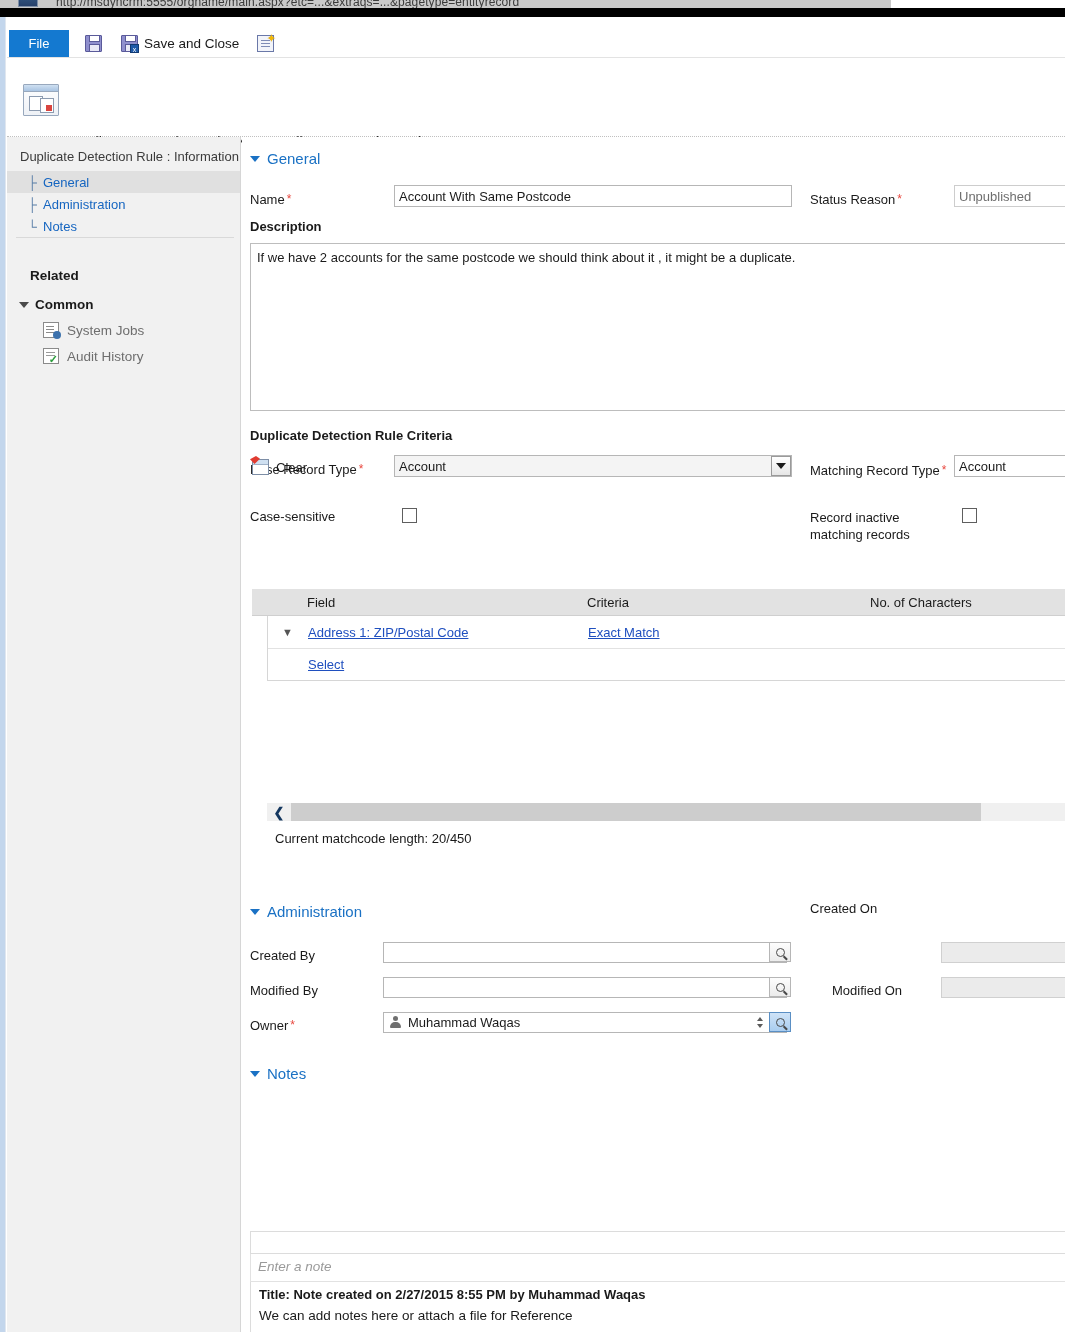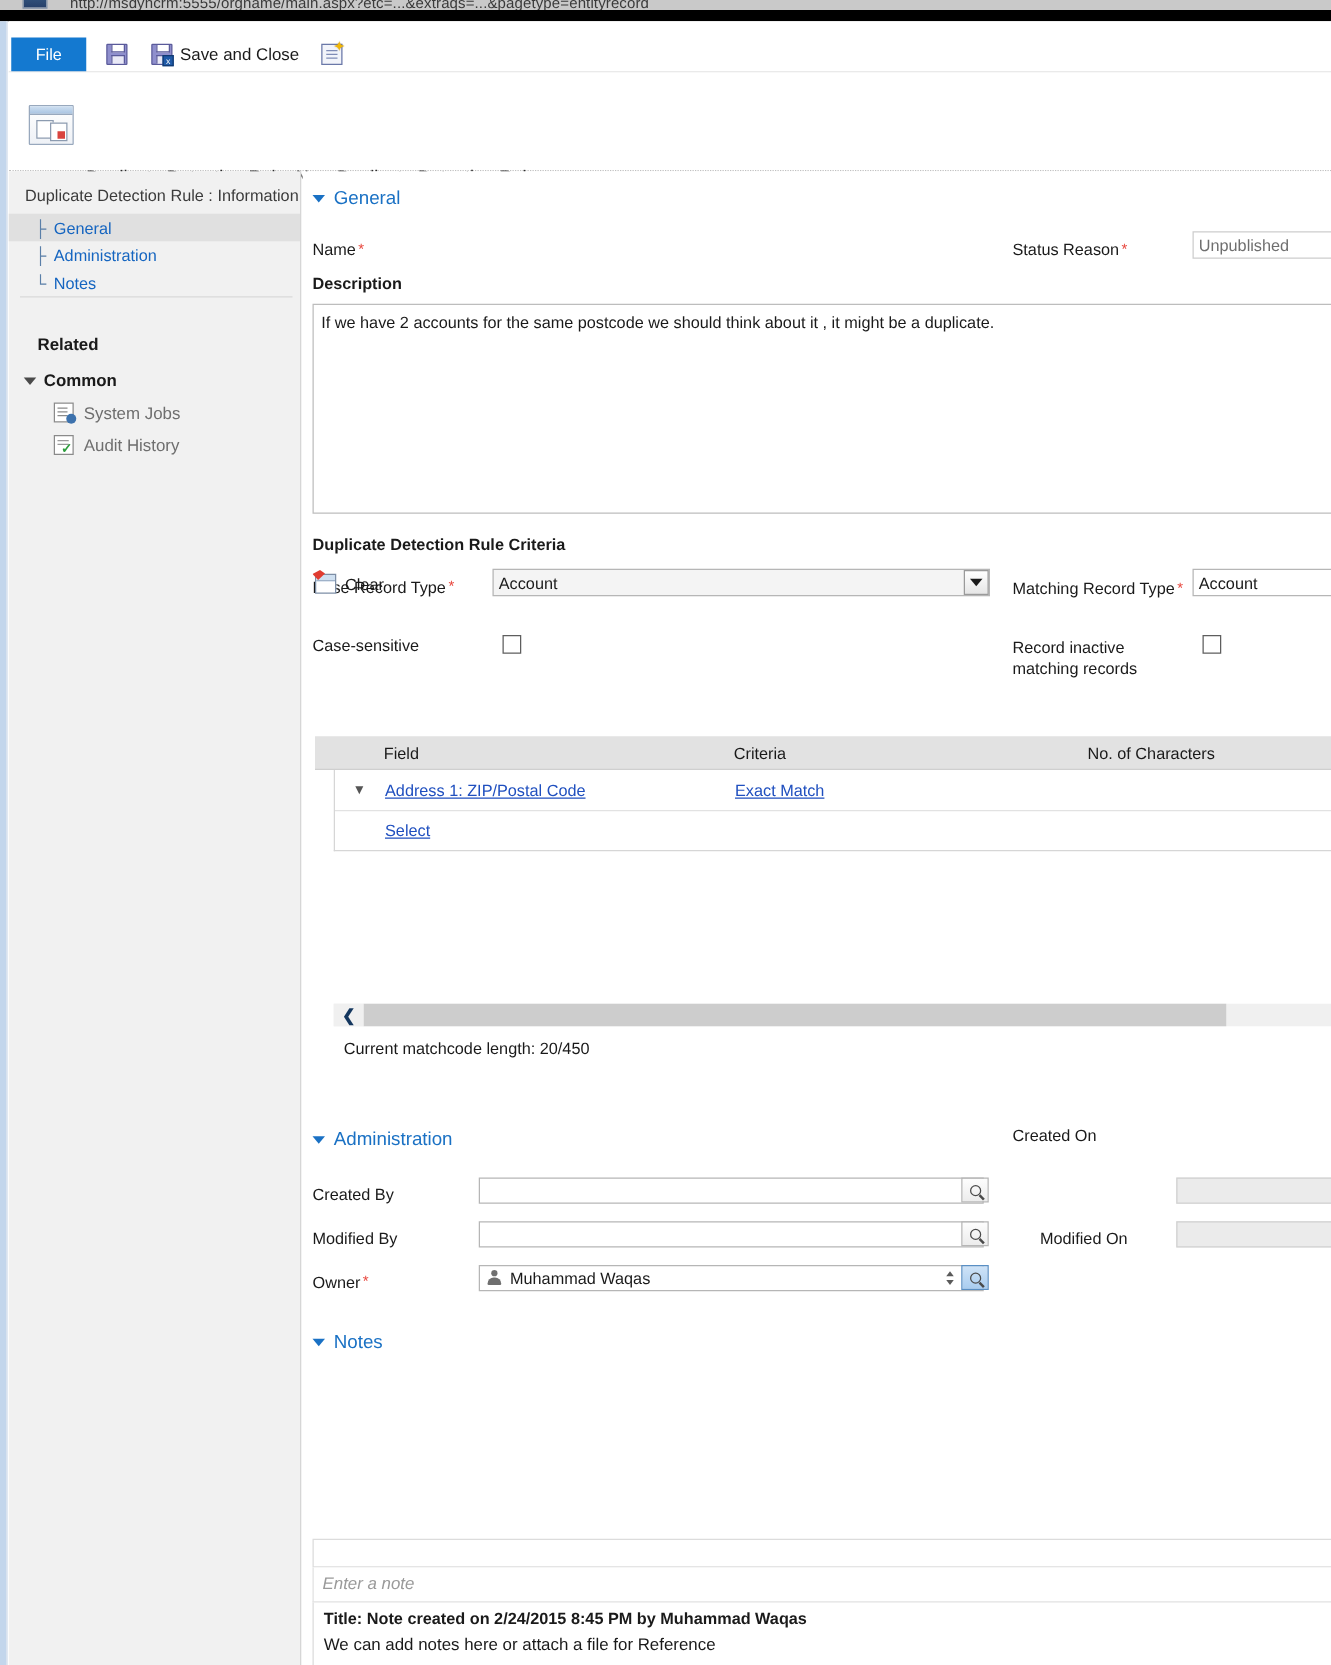--- a/index.html
+++ b/index.html
@@ -14,21 +14,21 @@
     font-family: "Liberation Sans", sans-serif;
     font-size: 13px;
     color: #1a1a1a;
     position: relative;
   }
 
   
   #browser-sliver {
     position: absolute;
     top: 0; left: 0;
-    width: 1065px;
+    width: 891px;
     height: 8px;
     background: #c9c9c9;
     overflow: hidden;
   }
   #browser-sliver .addr-text {
     position: absolute;
     left: 56px;
     top: -5px;
     font-size: 12px;
     color: #3a3a3a;
@@ -744,20 +744,21 @@
 <div id="main">
 
   <div class="section-head" style="left:8px; top:13px;">
     <span class="tri-blue"></span>
     <span>General</span>
   </div>
 
   <div class="fld-label" style="left:8px; top:55px;">
     <span>Name</span><span class="req">*</span>
   </div>
+  <div class="txtbox" style="left:152px; top:48px; width:398px; height:22px;">Account With Same Postcode</div>
 
   <div class="fld-label" style="left:568px; top:55px;">
     <span>Status Reason</span><span class="req">*</span>
   </div>
   <div class="txtbox readonly" style="left:712px; top:48px; width:160px; height:22px; border-color:#cdcdcd;">Unpublished</div>
 
   <div class="bold-head" style="left:8px; top:82px;">Description</div>
   <div id="desc-box">If we have 2 accounts for the same postcode we should think about it , it might be a duplicate.</div>
 
   <div class="bold-head" style="left:8px; top:291px;">Duplicate Detection Rule Criteria</div>
@@ -851,16 +852,16 @@
 
   <div class="section-head" style="left:8px; top:928px;">
     <span class="tri-blue"></span>
     <span>Notes</span>
   </div>
 
   <div id="notes-scroll-area"></div>
   <div id="note-toolbar"></div>
   <div id="note-input">Enter a note</div>
 
-  <div id="note-title">Title: Note created on 2/24/2015 8:45 PM by Muhammad Waqas</div>
+  <div id="note-title">Title: Note created on 2/27/2015 8:55 PM by Muhammad Waqas</div>
   <div id="note-body">We can add notes here or attach a file for Reference</div>
 
 </div>
 
 </body></html>

